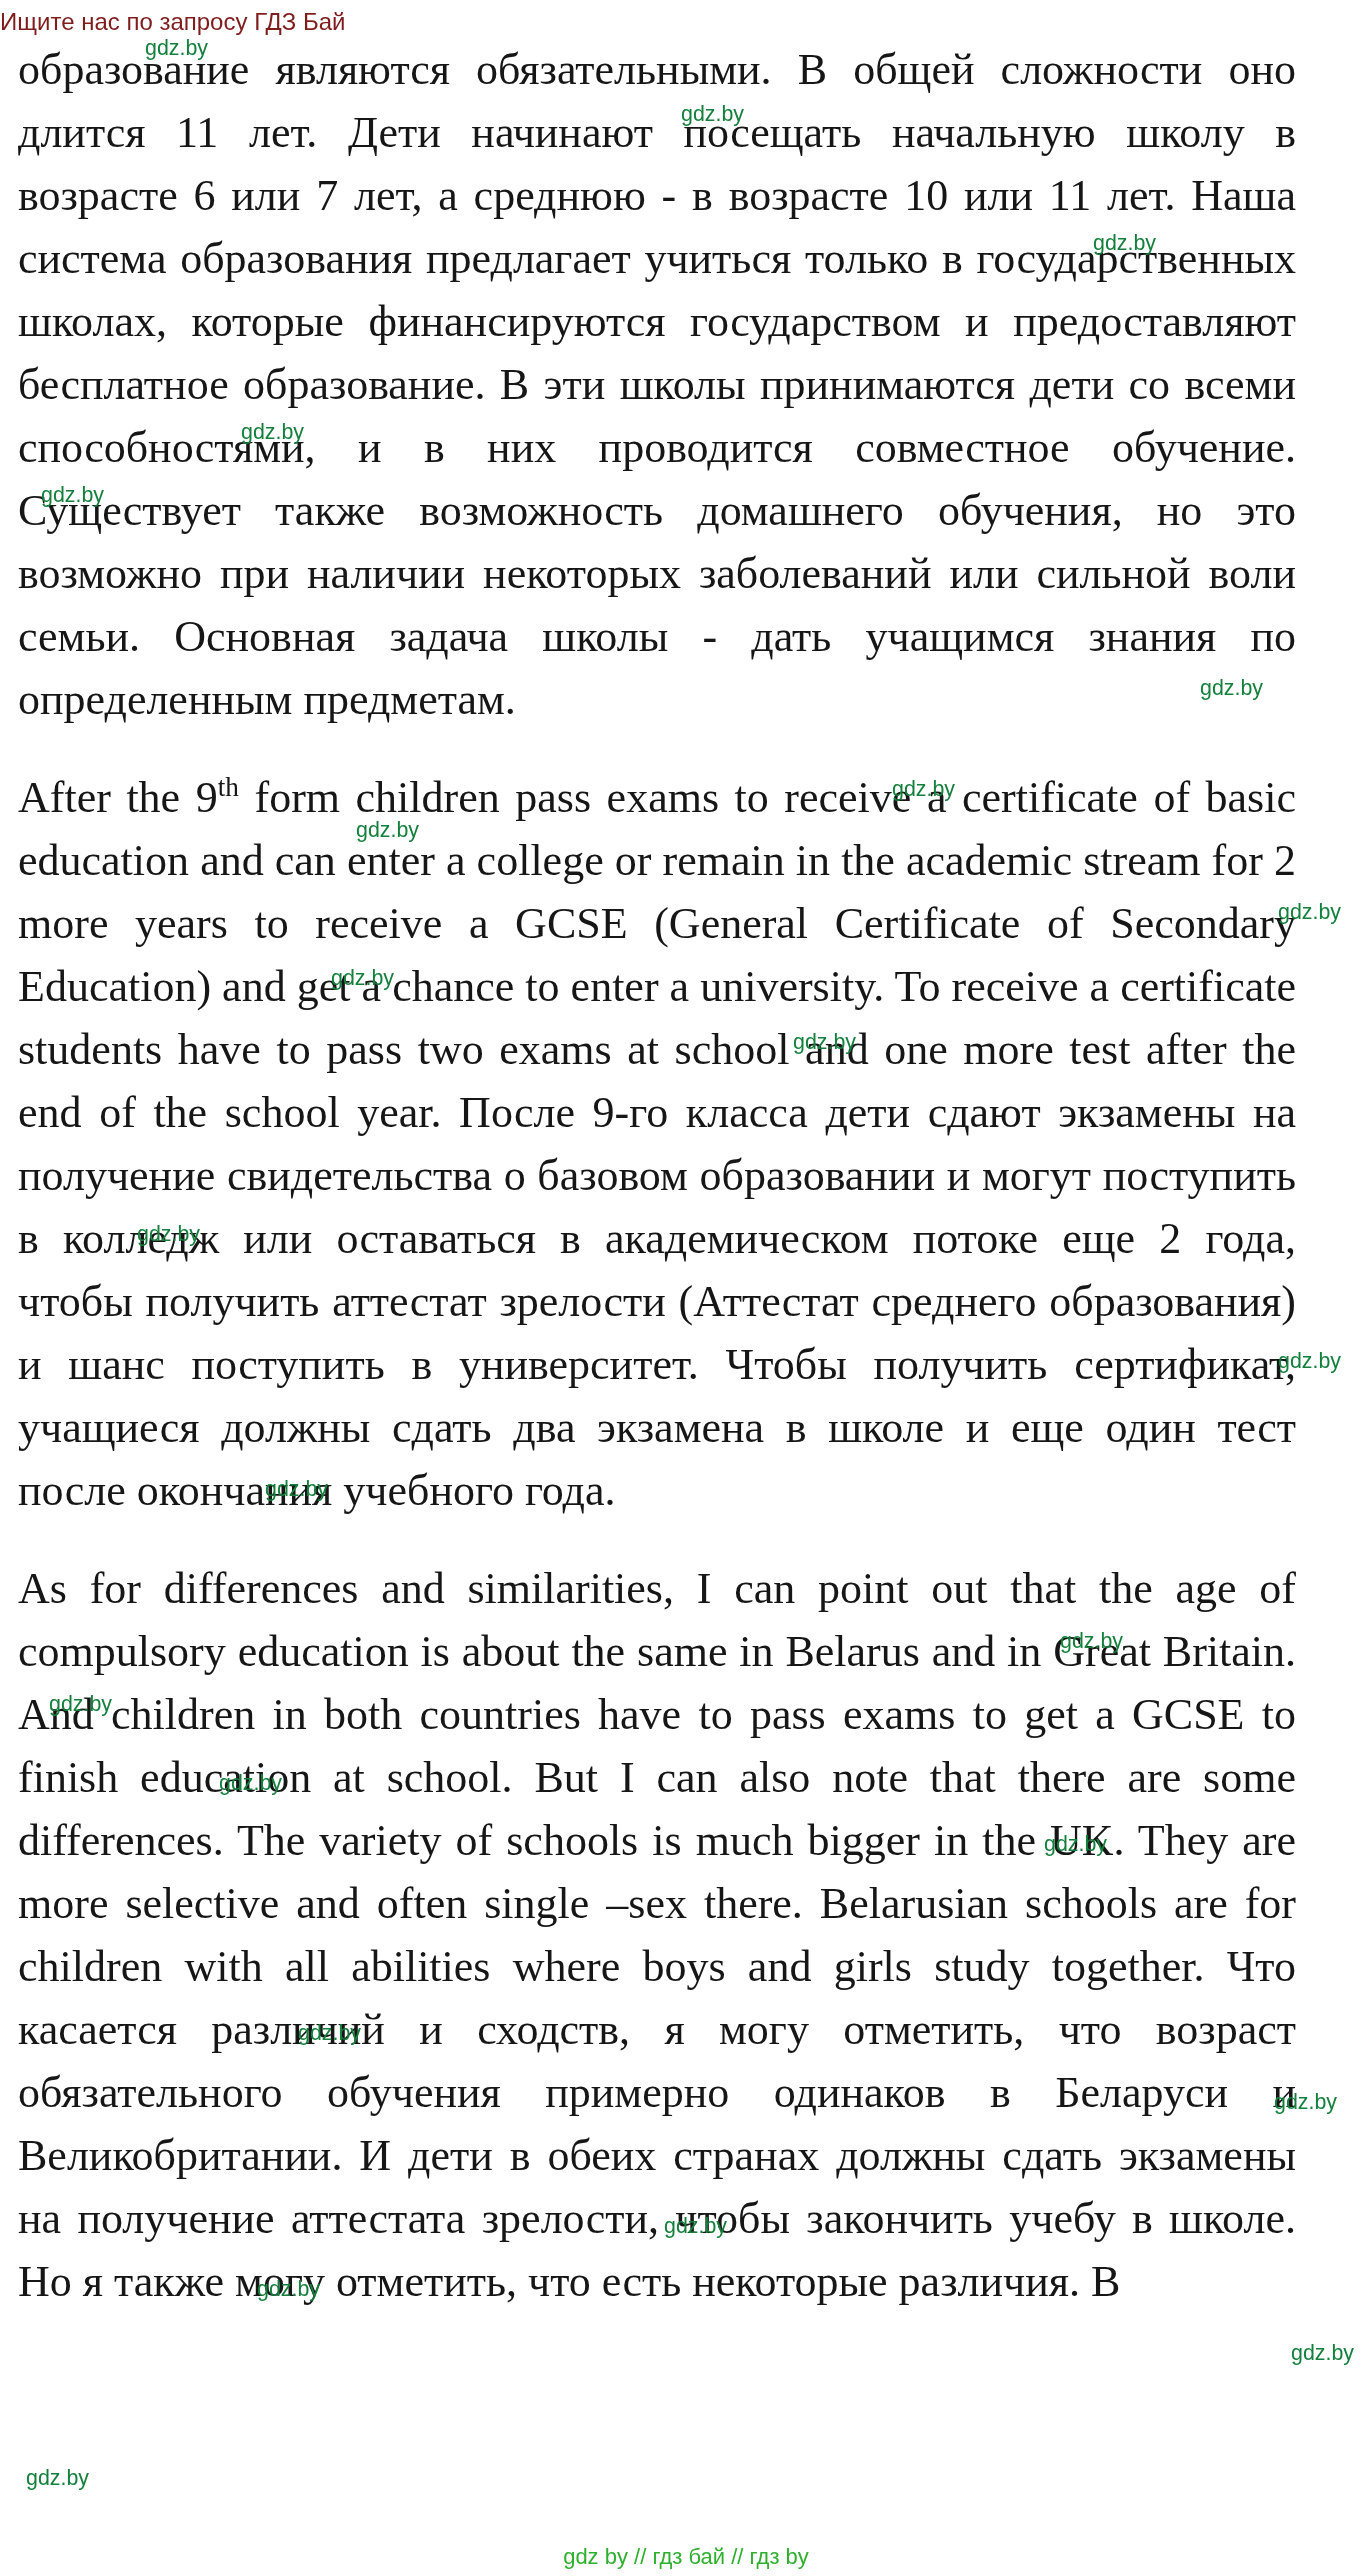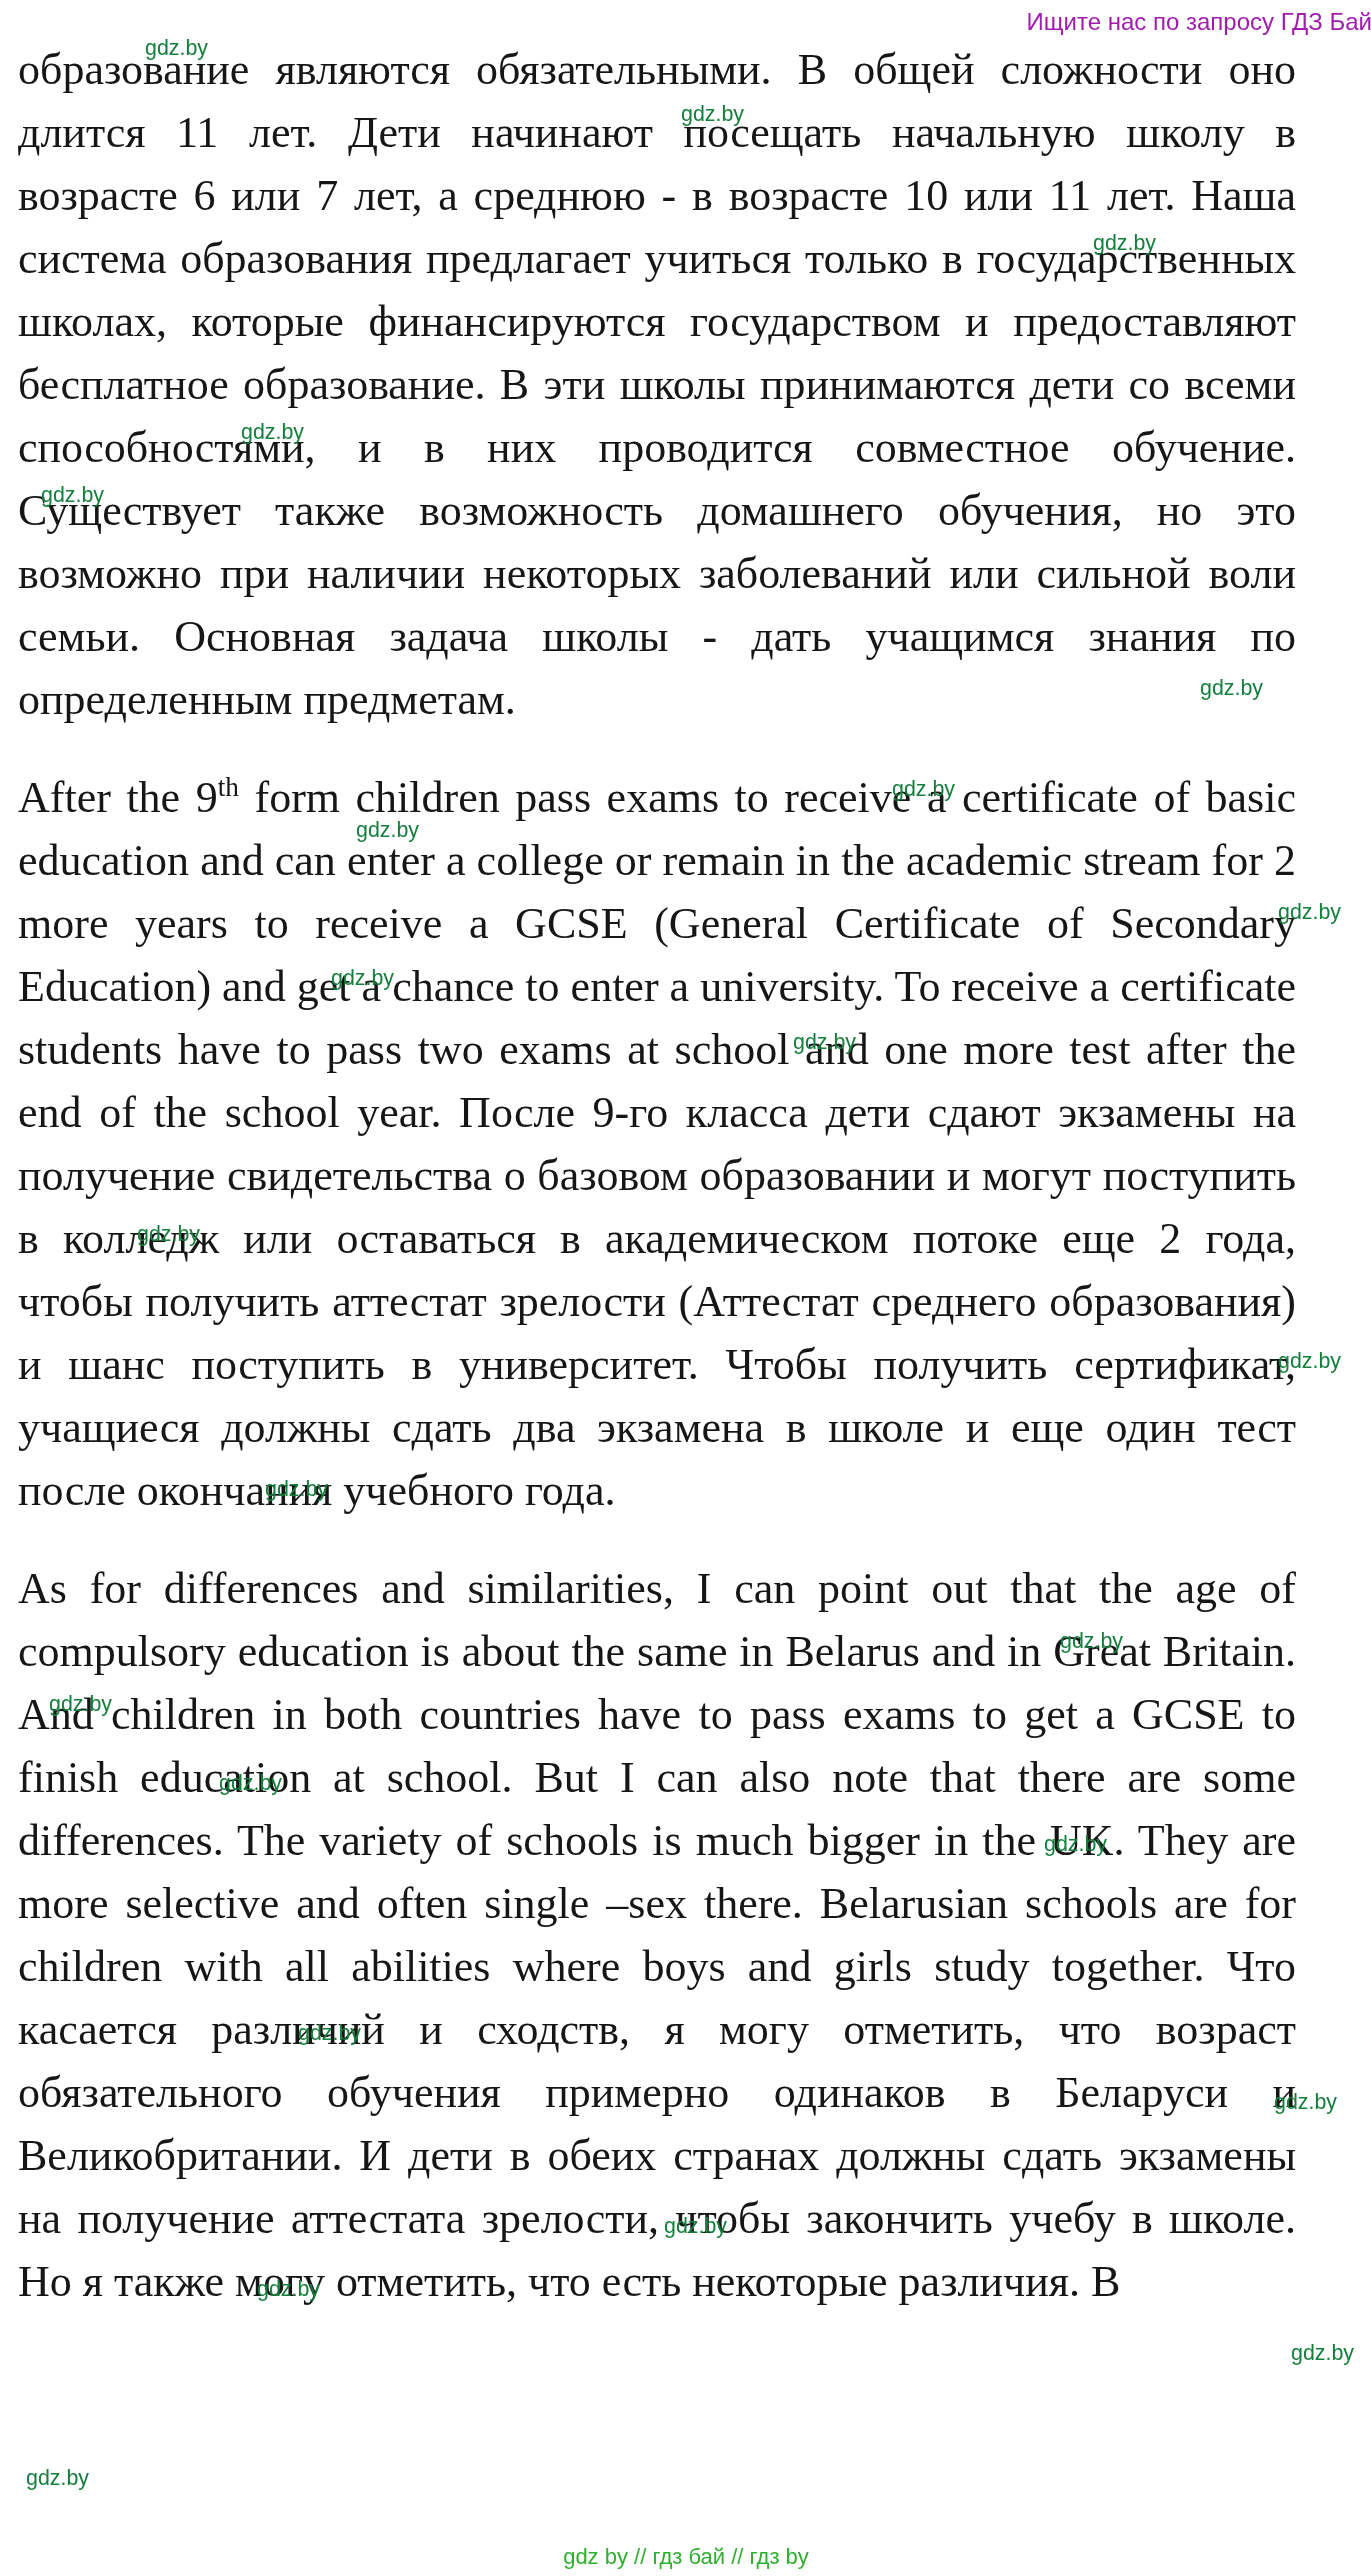--- a/index.html
+++ b/index.html
@@ -13,24 +13,24 @@
     position: relative;
     overflow: hidden;
     font-family: "Liberation Serif", serif;
     color: #161616;
   }
   .page-header {
     position: absolute;
     top: 8.2px;
     left: 0;
     width: 100%;
-    text-align: right;
+    text-align: left;
     font-family: "Liberation Sans", sans-serif;
     font-size: 24px;
-    color: #a21caf;
+    color: #7f1d1d;
   }
   .content {
     position: absolute;
     top: 38px;
     left: 18px;
     right: 76px;
     font-size: 44px;
     line-height: 63px;
     text-align: justify;
   }

